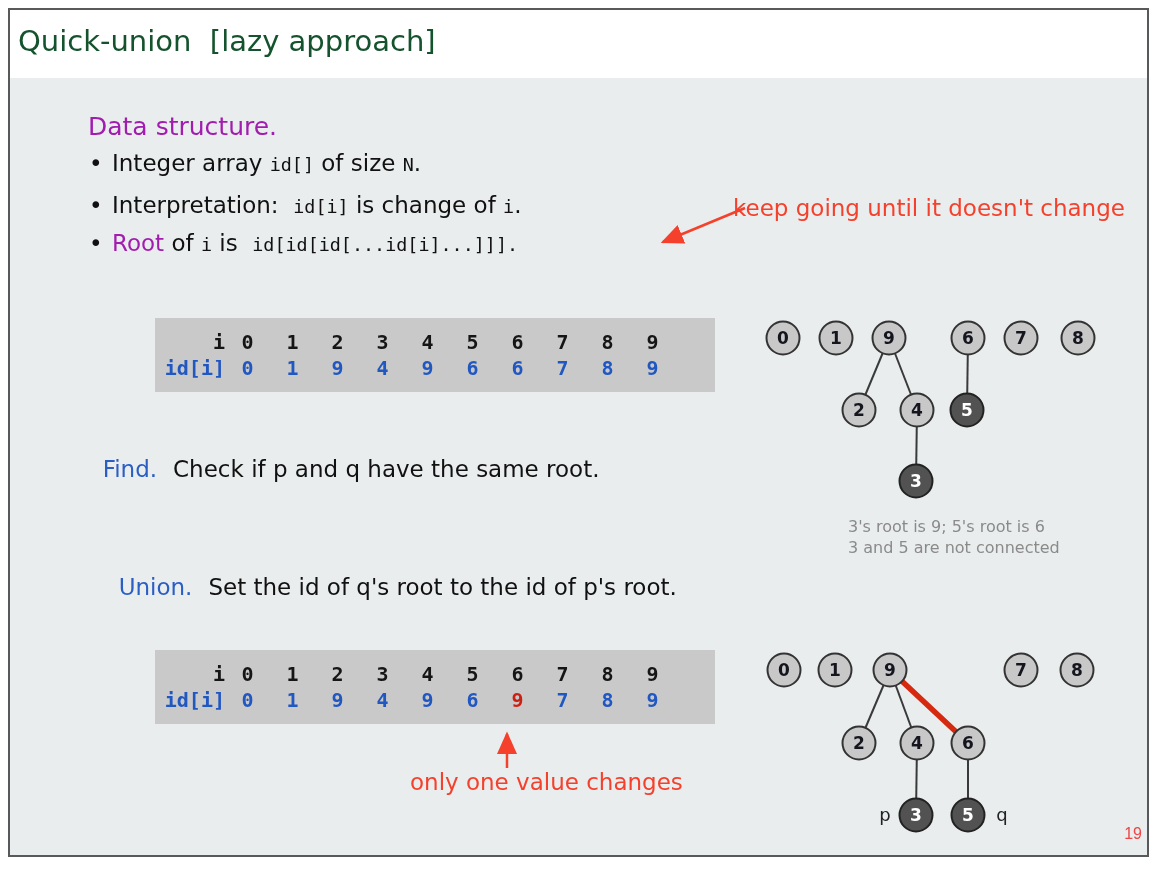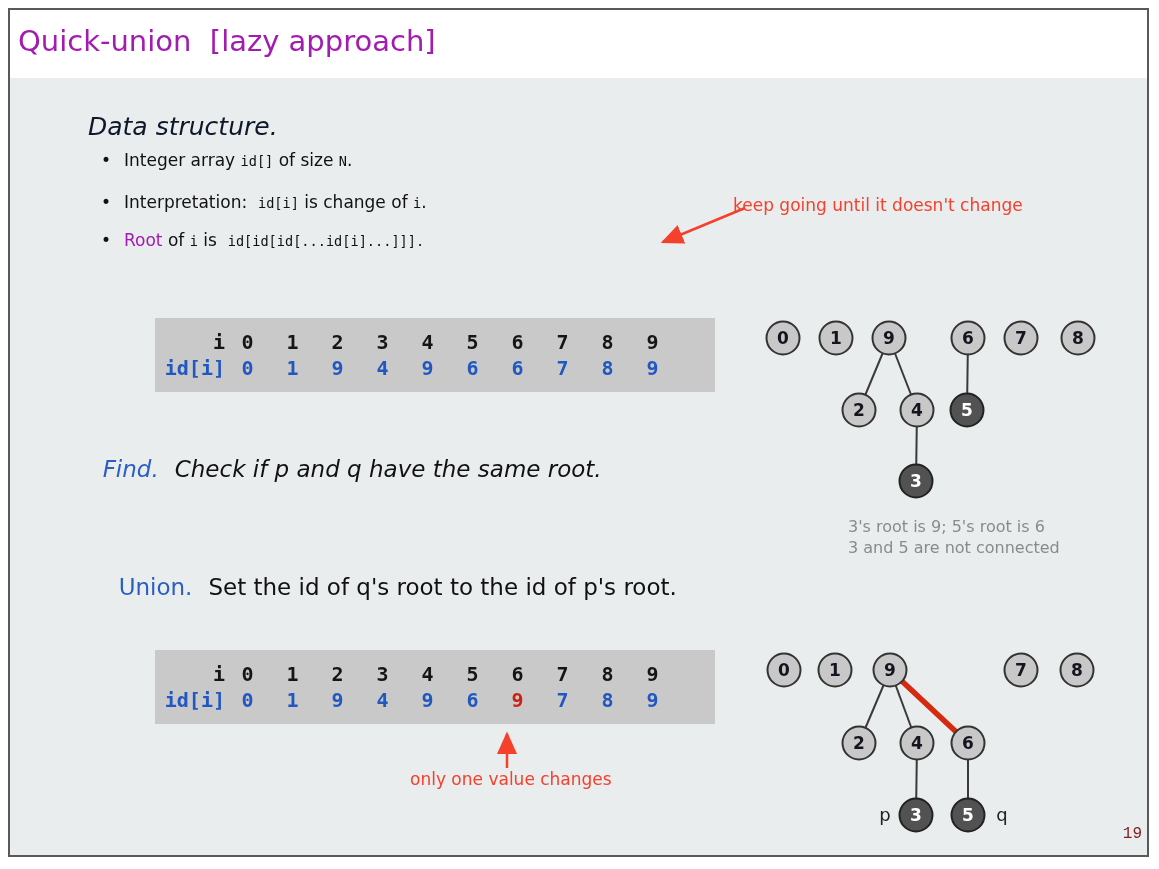--- a/index.html
+++ b/index.html
@@ -11,50 +11,50 @@
   .frame{
     position:absolute;left:8px;top:8px;width:1137px;height:845px;
     border:2px solid #58595b;background:#ffffff;box-sizing:content-box;
   }
   .content-bg{
     position:absolute;left:10px;top:78px;width:1137px;height:777px;
     background:#e9edee;
   }
   .abs{position:absolute;}
   .title{
-    left:18px;top:24px;font-size:29px;color:#a21caf;letter-spacing:0;
+    left:18px;top:24px;font-size:29px;color:#14532d;letter-spacing:0;
     white-space:pre;
   }
-  .heading{left:88px;top:112px;font-size:25px;color:#0f172a;font-style:italic;}
-  .bullet{left:124px;font-size:17px;white-space:pre;}
+  .heading{left:88px;top:112px;font-size:25px;color:#a21caf;}
+  .bullet{left:112px;font-size:23px;white-space:pre;}
   .bullet::before{content:"\2022";position:absolute;left:-23px;color:#111;}
   .b1{top:150px;} .b2{top:192px;} .b3{top:230px;}
   .r-mono{font-family:"DejaVu Sans Mono","Liberation Mono",monospace;font-size:0.8em;font-weight:500;}
   .r-red{color:#a21caf;}
   .stmt{font-size:23px;white-space:pre;}
   .stmt .keyword{color:#2b5ec5;margin-right:16px;}
-  .find-line{left:88px;top:430px;font-style:italic;}
+  .find-line{left:88px;top:430px;}
   .union-line{left:104px;top:548px;}
   .dtable{
     background:#c9c9c9;width:560px;height:74px;padding-top:11px;box-sizing:border-box;
     font-family:"DejaVu Sans Mono","Liberation Mono",monospace;font-weight:bold;font-size:20px;
   }
   #table1{left:155px;top:318px;} #table2{left:155px;top:650px;}
   .trow{display:flex;height:26px;line-height:26px;}
   .tlabel{width:70px;text-align:right;}
   .tcell{width:45px;text-align:center;}
   .trow-i{color:#151515;}
   .trow-id{color:#2157c0;}
   .thi{color:#cc2012;}
-  .annot{font-size:17px;color:#f5402c;white-space:pre;}
+  .annot{font-size:23px;color:#f5402c;white-space:pre;}
   .annot1{left:733px;top:195px;}
   .annot2{left:410px;top:769px;width:200px;text-align:left;}
   .pagenum{
     left:1106px;top:825px;width:36px;text-align:right;
-    font-family:Liberation Mono, monospace;font-size:16px;color:#7f1d1d;
+    font-family:Liberation Sans, sans-serif;font-size:16px;color:#ef4444;
   }
   svg{position:absolute;overflow:visible;}
   .edge{stroke:#3a3a3a;stroke-width:2;}
   .red-edge{stroke:#d62a10;stroke-width:5.5;stroke-linecap:round;}
   .node{fill:#c8c8c8;stroke:#333;stroke-width:2;}
   .node.dark{fill:#525252;stroke:#222;}
   .nlabel{font-family:"DejaVu Sans",sans-serif;font-size:17px;font-weight:bold;fill:#15151f;text-anchor:middle;}
   .nlabel.dark{fill:#ffffff;}
   .caption{font-family:"DejaVu Sans",sans-serif;font-size:16px;fill:#8a8a8a;}
   .pq{font-family:"DejaVu Sans",sans-serif;font-size:18px;fill:#222;text-anchor:middle;}

